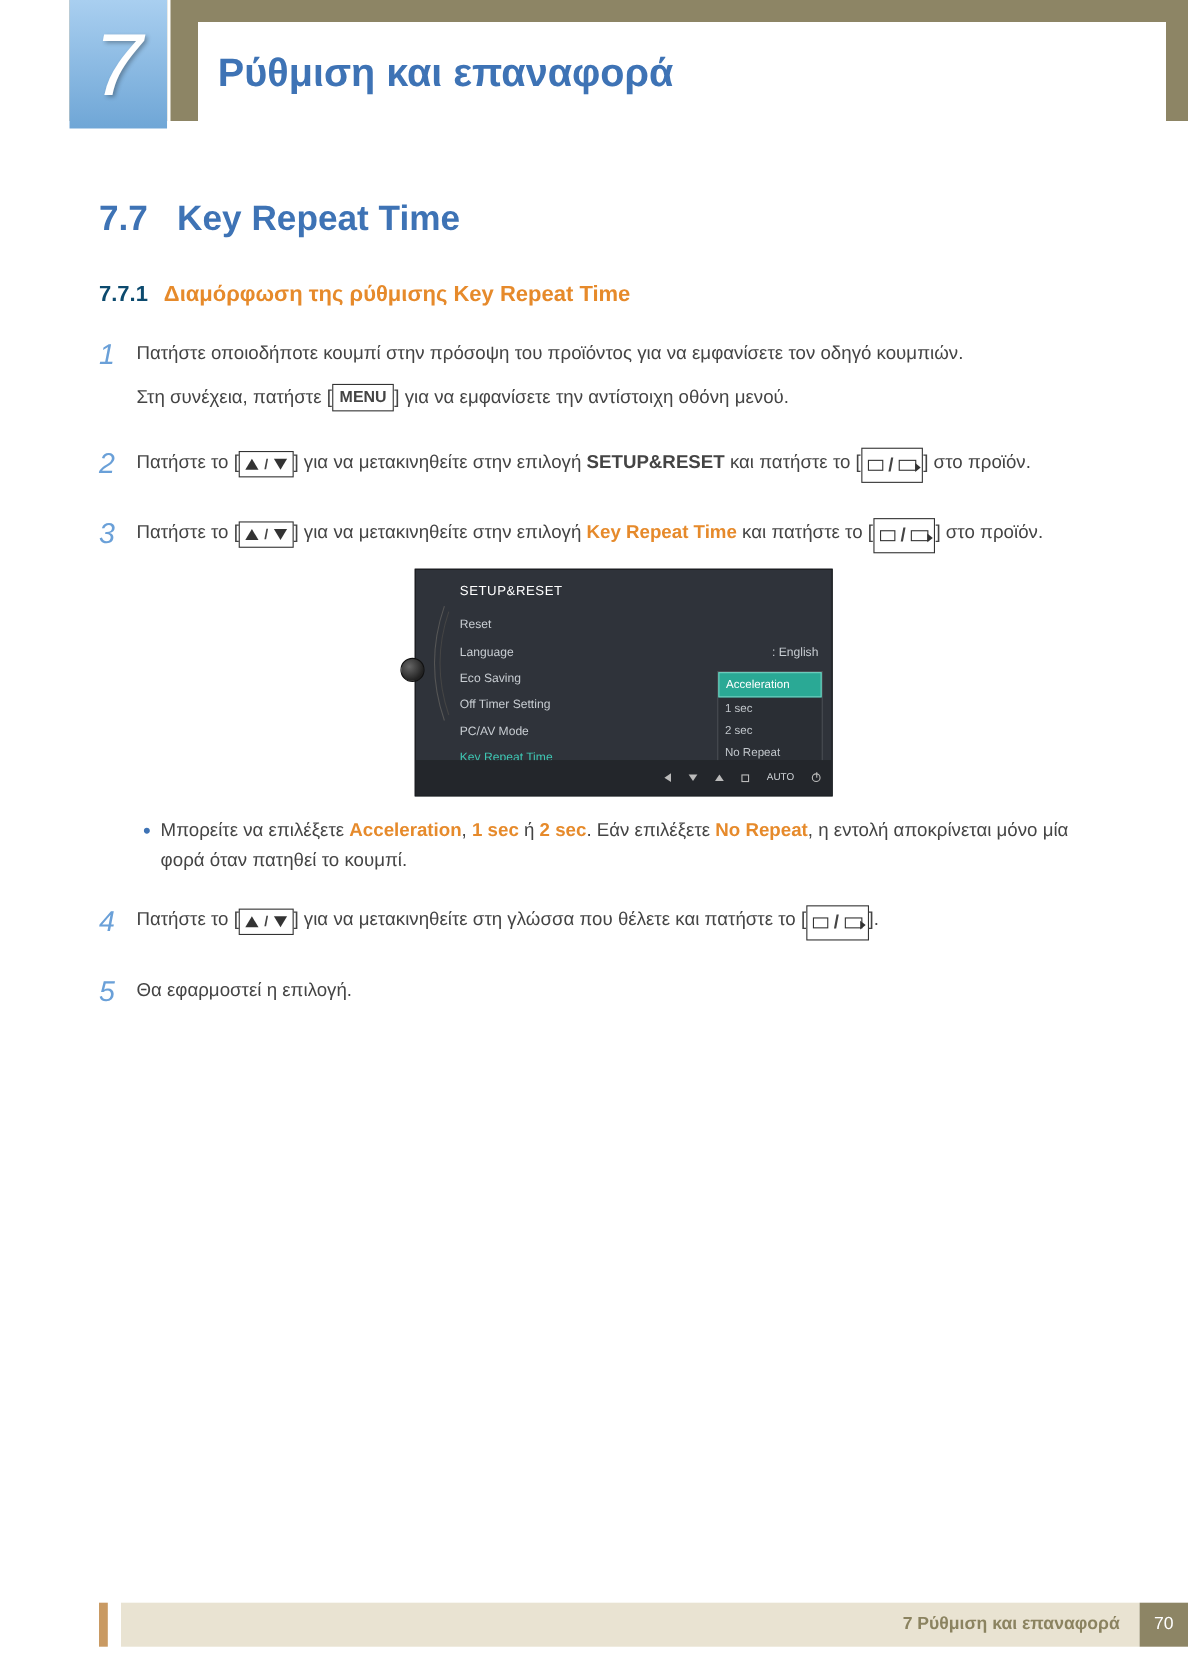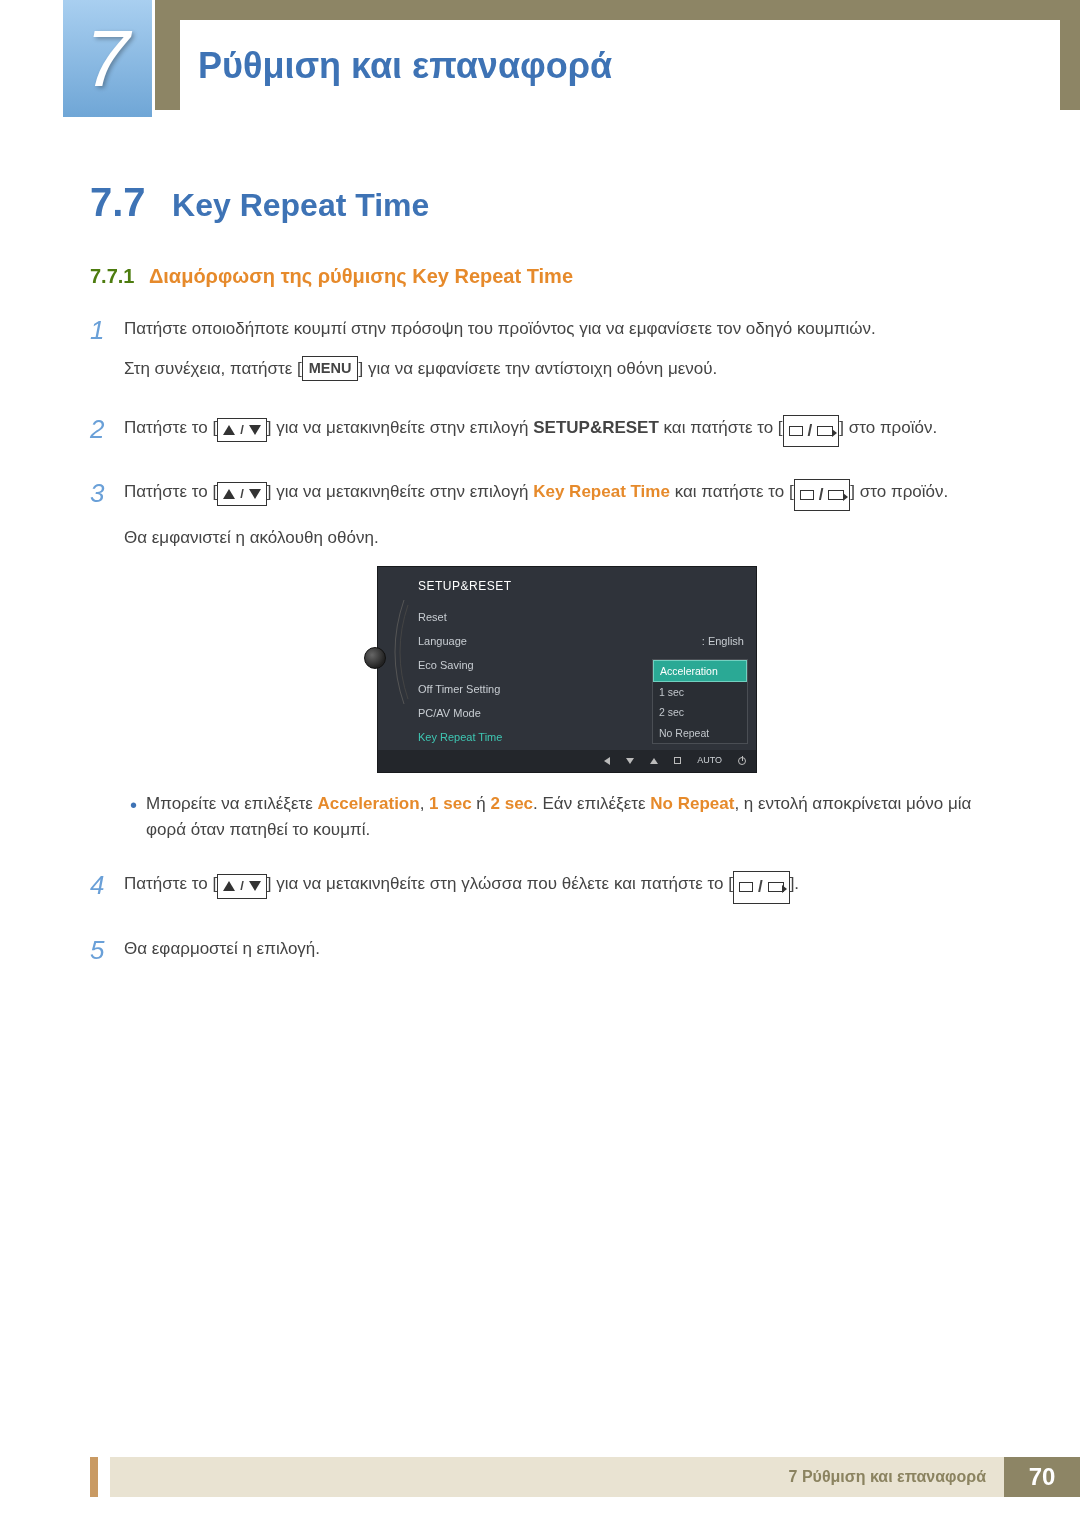--- a/index.html
+++ b/index.html
@@ -23,27 +23,27 @@
     background: #fff; display: flex; align-items: center; padding-left: 18px;
   }
   .chapter-title span {
     color: #3e73b5; font-size: 36px; font-weight: 700;
     font-family: Arial, sans-serif;
   }
 
   
   .content { position: absolute; top: 180px; left: 90px; right: 70px; }
 
-  .section-num { color: #3e73b5; font-size: 40px; font-weight: 700; display: inline-block; margin-right: 22px; }
+  .section-num { color: #3e73b5; font-size: 32px; font-weight: 700; display: inline-block; margin-right: 22px; }
   .section-title { color: #3e73b5; font-size: 32px; font-weight: 700; display: inline-block; }
 
   .intro { font-size: 17px; color: #444; margin-top: 50px; }
 
   .subsection { margin-top: 40px; }
-  .subsection-num { color: #4d7c0f; font-size: 20px; font-weight: 700; display: inline-block; margin-right: 10px; }
+  .subsection-num { color: #0c4a6e; font-size: 20px; font-weight: 700; display: inline-block; margin-right: 10px; }
   .subsection-title { color: #e68a2b; font-size: 20px; font-weight: 700; display: inline-block; }
 
   .steps { margin-top: 28px; }
   .step-row { display: flex; margin-bottom: 18px; }
   .step-num { color: #6aa0d8; font-size: 26px; font-style: italic; width: 34px; flex: none; line-height: 1.15; }
   .step-body { font-size: 17px; color: #444; line-height: 1.55; }
   .step-body p { margin-bottom: 14px; }
   .step-body .inline { display: inline; }
   .menu-box { display:inline-block; border:1px solid #333; padding:0 6px; font-size:14.5px; font-weight:700; font-family:Arial; vertical-align:1px; }
   .nav-box { display:inline-flex; align-items:center; border:1px solid #333; padding:1px 5px; gap:5px; vertical-align:-2px; font-size:13px; }
@@ -63,38 +63,38 @@
   .osd-title { color:#fff; font-size:12px; margin-bottom:10px; letter-spacing:0.5px; }
   .osd-row { display:flex; justify-content:space-between; padding:3.5px 0; }
   .osd-row .l { color:#c8cdd2; }
   .osd-row .r { color:#c8cdd2; }
   .osd-row.active .l { color:#3ec7b3; }
   .osd-dropdown { position:absolute; right:8px; top:92px; width:96px; background:#2a2e34; border:1px solid #4a4e54; font-size:10.5px; }
   .osd-dropdown div { padding:2px 6px; color:#c2c7cc; }
   .osd-dropdown .sel { background:#2aa995; color:#fff; border:1px solid #72d0c0; }
   .osd-arcs { position:absolute; left:6px; top:30px; width:26px; height:110px; }
   .osd-knob { position:absolute; left:-14px; top:80px; width:22px; height:22px; border-radius:50%; background: radial-gradient(circle at 35% 35%, #666, #222 70%); border:1px solid #111; }
-  .osd-footer { position:absolute; left:0; right:0; bottom:0; height:22px; background:#23262b; display:flex; justify-content:flex-end; align-items:center; gap:16px; padding:0 10px; }
+  .osd-footer { position:absolute; left:0; right:0; bottom:0; height:32px; background:#23262b; display:flex; justify-content:flex-end; align-items:center; gap:16px; padding:0 10px; }
   .osd-footer .k { font-size:9px; color:#cfd3d7; display:flex; align-items:center; gap:4px; }
   .mini-tri-l { width:0;height:0;border-top:4px solid transparent;border-bottom:4px solid transparent;border-right:6px solid #bbb; }
   .mini-tri-d { width:0;height:0;border-left:4px solid transparent;border-right:4px solid transparent;border-top:6px solid #bbb; }
   .mini-tri-u { width:0;height:0;border-left:4px solid transparent;border-right:4px solid transparent;border-bottom:6px solid #bbb; }
   .mini-sq { width:7px;height:7px;border:1px solid #bbb; }
   .mini-pwr { width:8px;height:8px;border:1.3px solid #bbb;border-radius:50%;position:relative; }
   .mini-pwr::after { content:"";position:absolute;left:3px;top:-2px;width:1.3px;height:5px;background:#bbb; }
 
   .bullet-row { display:flex; margin:4px 0 10px 0; }
   .bullet-dot { width:22px; flex:none; color:#3e73b5; font-size:20px; line-height:1; padding-top:4px; padding-left:6px; }
   .bullet-body { font-size:17px; color:#444; line-height:1.55; }
 
   
   .footer { position:absolute; left:90px; right:0; bottom:30px; height:40px; display:flex; align-items:stretch;padding-left:20px; }
   .footer-bar { flex:1; background:#e9e3d2; display:flex; align-items:center; justify-content:flex-end; padding-right:18px; }
   .footer-bar span { color:#8b8360; font-weight:700; font-size:16px; }
-  .footer-page { width:76px; background:#8d8565; color:#fff; display:flex; align-items:center; justify-content:center; font-size:24px; font-weight:700; }
+  .footer-page { width:44px; background:#8d8565; color:#fff; display:flex; align-items:center; justify-content:center; font-size:16px; font-weight:400; }
   .footer-accent { position:absolute; left:90px; bottom:30px; width:8px; height:40px; background:#c99a63; }
 </style>
 </head>
 <body>
 
 <div class="page">
   <div class="top-strip"></div>
   <div class="chapter-tab">
     <span>7</span>
   </div>
@@ -150,21 +150,20 @@
             <span class="inline">Πατήστε το [</span><span class="nav-box">
                 <span class="tri-up"></span>
                 <span class="slash">/</span>
                 <span class="tri-down"></span>
               </span><span class="inline">] για να μετακινηθείτε στην επιλογή </span><span class="hi-orange">Key Repeat Time</span><span class="inline"> και πατήστε το [</span><span class="icon-box">
                 <span class="ic-rect"></span>
                 <span class="slash">/</span>
                 <span class="ic-ret"></span>
               </span><span class="inline">] στο προϊόν.</span>
           </p>
-          <p>Θα εμφανιστεί η ακόλουθη οθόνη.</p>
 
           <div class="osd-wrap">
             <div class="osd">
               <div class="osd-title">SETUP&amp;RESET</div>
               <svg class="osd-arcs" viewBox="0 0 26 110">
                 <path d="M20 3 Q2 55 20 107" stroke="#555" stroke-width="1" fill="none"></path>
                 <path d="M24 8 Q8 55 24 102" stroke="#444" stroke-width="1" fill="none"></path>
               </svg>
               <div class="osd-knob"></div>
               <div id="osd-rows">

